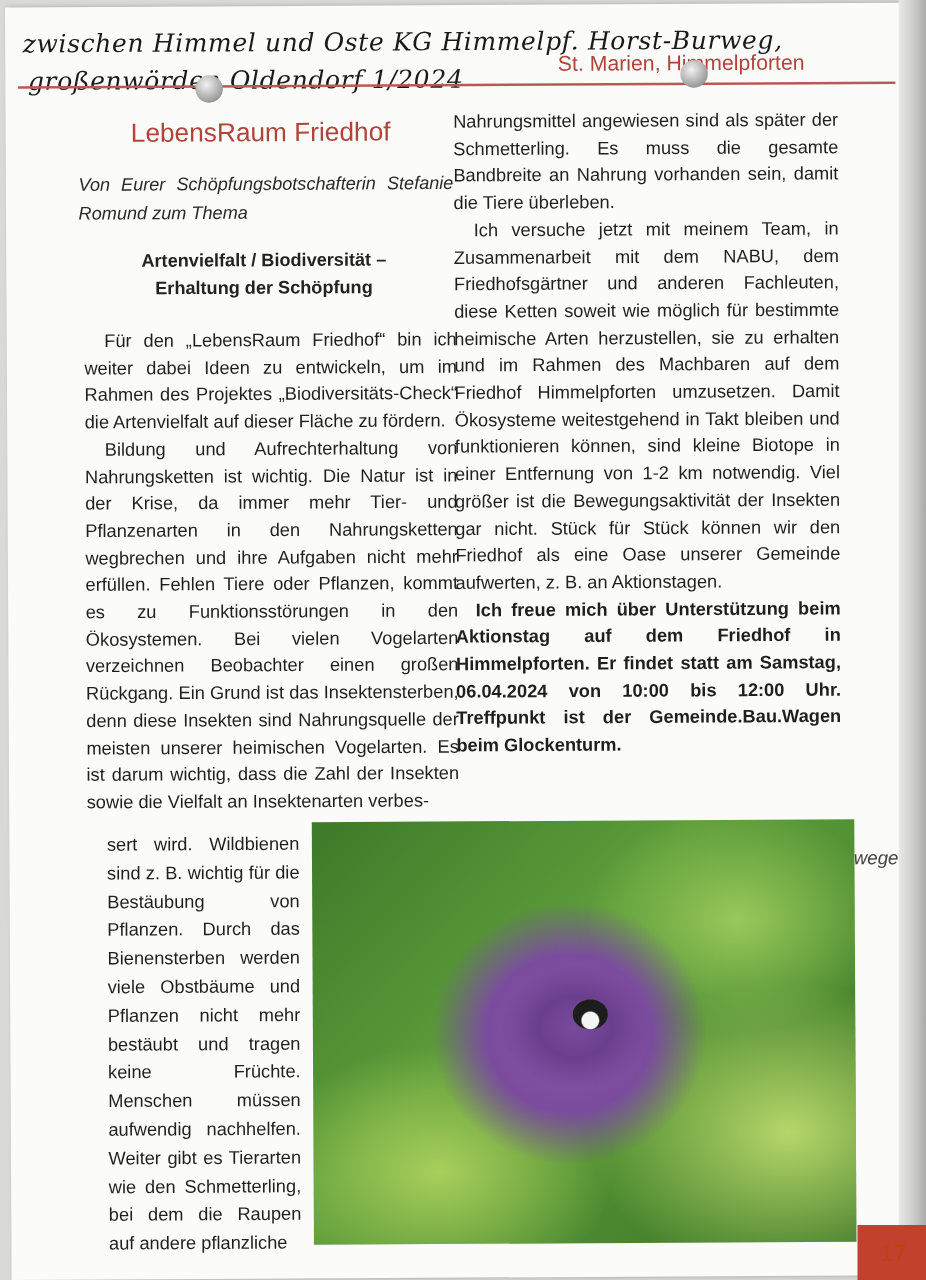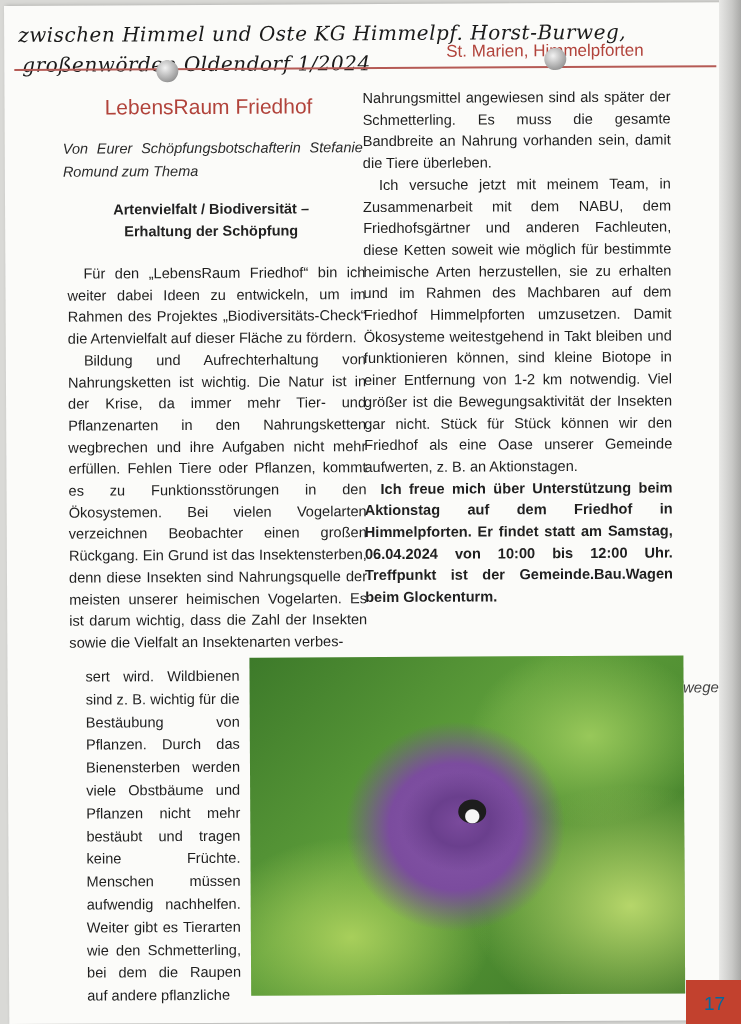--- a/index.html
+++ b/index.html
@@ -79,21 +79,21 @@
     .bee {
       position: absolute; left: 208px; top: 143px; width: 28px; height: 24px;
       border-radius: 50%;
       background: radial-gradient(circle at 50% 70%, #f5f5f5 0 30%, #1d1d1d 35% 100%);
     }
     .page-tab {
       position: absolute; left: 686px; top: 980px; width: 55px; height: 44px;
       background: #c2412e;
     }
     .page-num {
-      position: absolute; left: 704px; top: 993px; font-size: 19px; color: #0369a1;
+      position: absolute; left: 704px; top: 993px; font-size: 19px; color: #c2410c;
     }
   </style>
 </head>
 <body>
 
 <div class="page">
   <div class="handwriting">
     <div>zwischen Himmel und Oste  KG Himmelpf. Horst-Burweg,</div>
     <div class="line2">großenwörden  Oldendorf 1/2024</div>
   </div>

